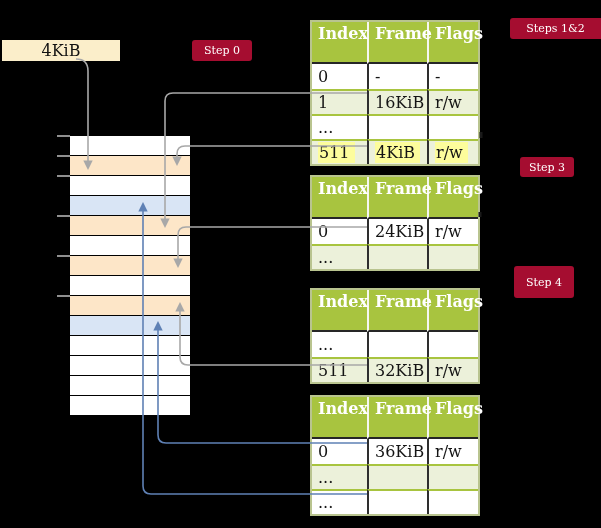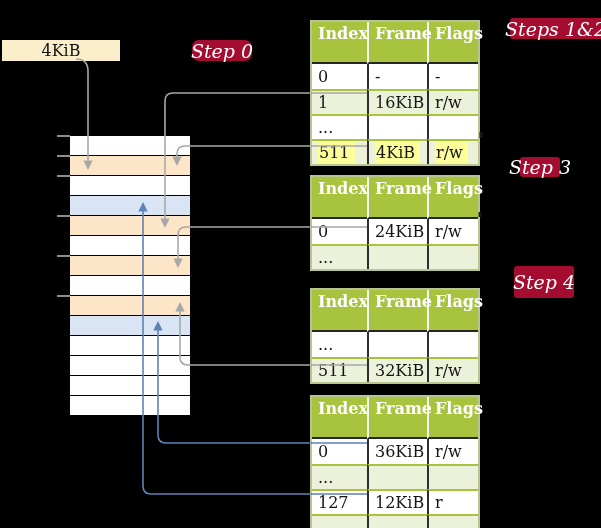--- a/index.html
+++ b/index.html
@@ -9,26 +9,26 @@
     font-family:"DejaVu Serif","Liberation Serif",serif;
   }
   
   .frame-box{
     position:absolute;left:2px;top:40px;width:118px;height:21px;
     background:var(--cream,#fbeeca);color:#111;font-size:16px;
     display:flex;align-items:center;justify-content:center;z-index:3;
   }
   .badge{
     position:absolute;background:var(--badge-red,#a50d30);color:#fff;
-    font-size:19px;display:flex;align-items:center;justify-content:center;
-    border-radius:3px;z-index:3;white-space:nowrap;font-style:italic;
-  }
-  .badge.step0 {left:192px;top:40px;width:60px;height:21px;border-radius:7px;}
+    font-size:11px;display:flex;align-items:center;justify-content:center;
+    border-radius:3px;z-index:3;white-space:nowrap;
+  }
+  .badge.step0 {left:192px;top:40px;width:60px;height:21px;}
   .badge.steps12{left:510px;top:18px;width:91px;height:21px;border-top-right-radius:0;border-bottom-right-radius:0;}
-  .badge.step3 {left:520px;top:157px;width:40px;height:20px;}
+  .badge.step3 {left:520px;top:157px;width:54px;height:20px;}
   .badge.step4 {left:514px;top:266px;width:60px;height:32px;}
   
   .stack{position:absolute;left:70px;top:136px;width:120px;z-index:1;}
   .mrow{height:19px;margin-bottom:1px;}
   .mrow.white{background:var(--row-white,#fff);}
   .mrow.peach{background:var(--peach,#fde6c8);}
   .mrow.blue {background:var(--blue-row,#d9e5f5);}
   .tick{position:absolute;left:57px;width:13px;height:2px;background:#8f8f8f;z-index:1;}
   
   table.ptable{
@@ -221,25 +221,20 @@
         <td>0</td>
         <td>36KiB</td>
         <td>r/w</td>
       </tr>
       <tr>
         <td>...</td>
         <td></td>
         <td></td>
       </tr>
       <tr>
-        <td>127</td>
-        <td>12KiB</td>
-        <td>r</td>
-      </tr>
-      <tr>
         <td>...</td>
         <td></td>
         <td></td>
       </tr>
     </tbody>
   </table>
 
   <svg class="overlay" width="601" height="528" viewBox="0 0 601 528">
     <g>
       <path class="garrow" d="M 76 59 Q 88 59 88 71 L 88 161"></path>

